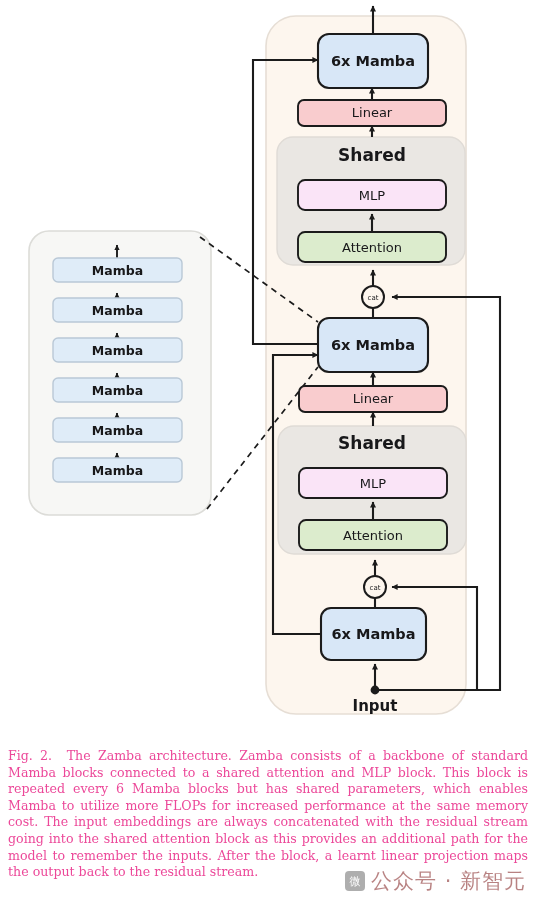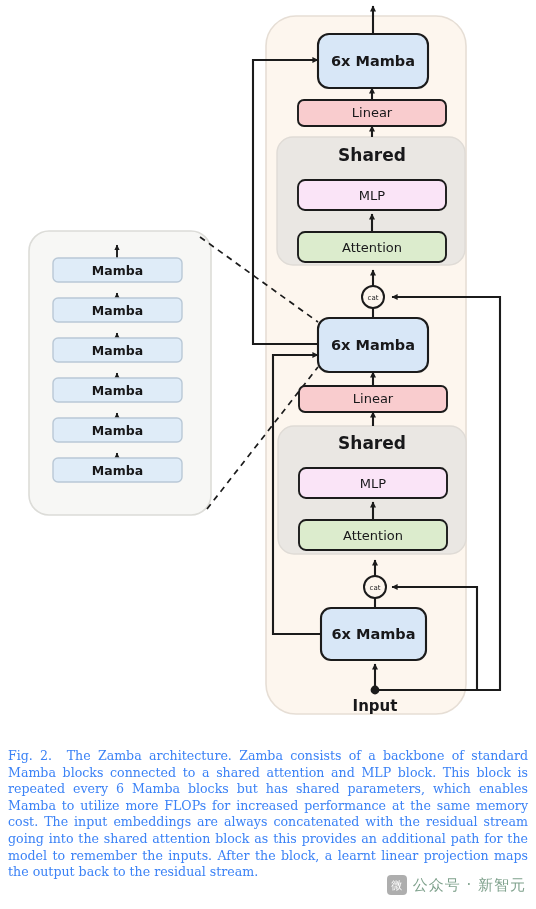--- a/index.html
+++ b/index.html
@@ -41,21 +41,21 @@
 
   
   #caption {
     position: absolute;
     left: 8px;
     top: 748px;
     width: 520px;
     font-family: "DejaVu Serif", serif;
     font-size: 12.6px;
     line-height: 1.32;
-    color: #3b82f6;
+    color: #ec4899;
     text-align: justify;
     text-justify: inter-word;
   }
   #caption .fignum { font-family: "DejaVu Serif", serif; }
   #watermark {
     position: absolute;
     right: 10px;
     bottom: 14px;
     display: flex;
     align-items: center;
@@ -66,22 +66,22 @@
   #watermark .wm-badge {
     width: 20px; height: 20px;
     border-radius: 4px;
     background: #6d6d6d;
     color: #fff;
     font-size: 11px;
     display: flex; align-items: center; justify-content: center;
   }
   #watermark .wm-text {
     font-family: "DejaVu Sans", sans-serif;
-    font-size: 15px;
-    color: #14532d;
+    font-size: 21px;
+    color: #7f1d1d;
     letter-spacing: 1px;
   }
 </style>
 </head>
 <body>
 
 <div id="figure">
   <svg width="536" height="735" viewBox="0 0 536 735" xmlns="http://www.w3.org/2000/svg">
     <defs>
       <marker id="arrow" markerWidth="7" markerHeight="7" refX="5.6" refY="3" orient="auto" markerUnits="userSpaceOnUse">

